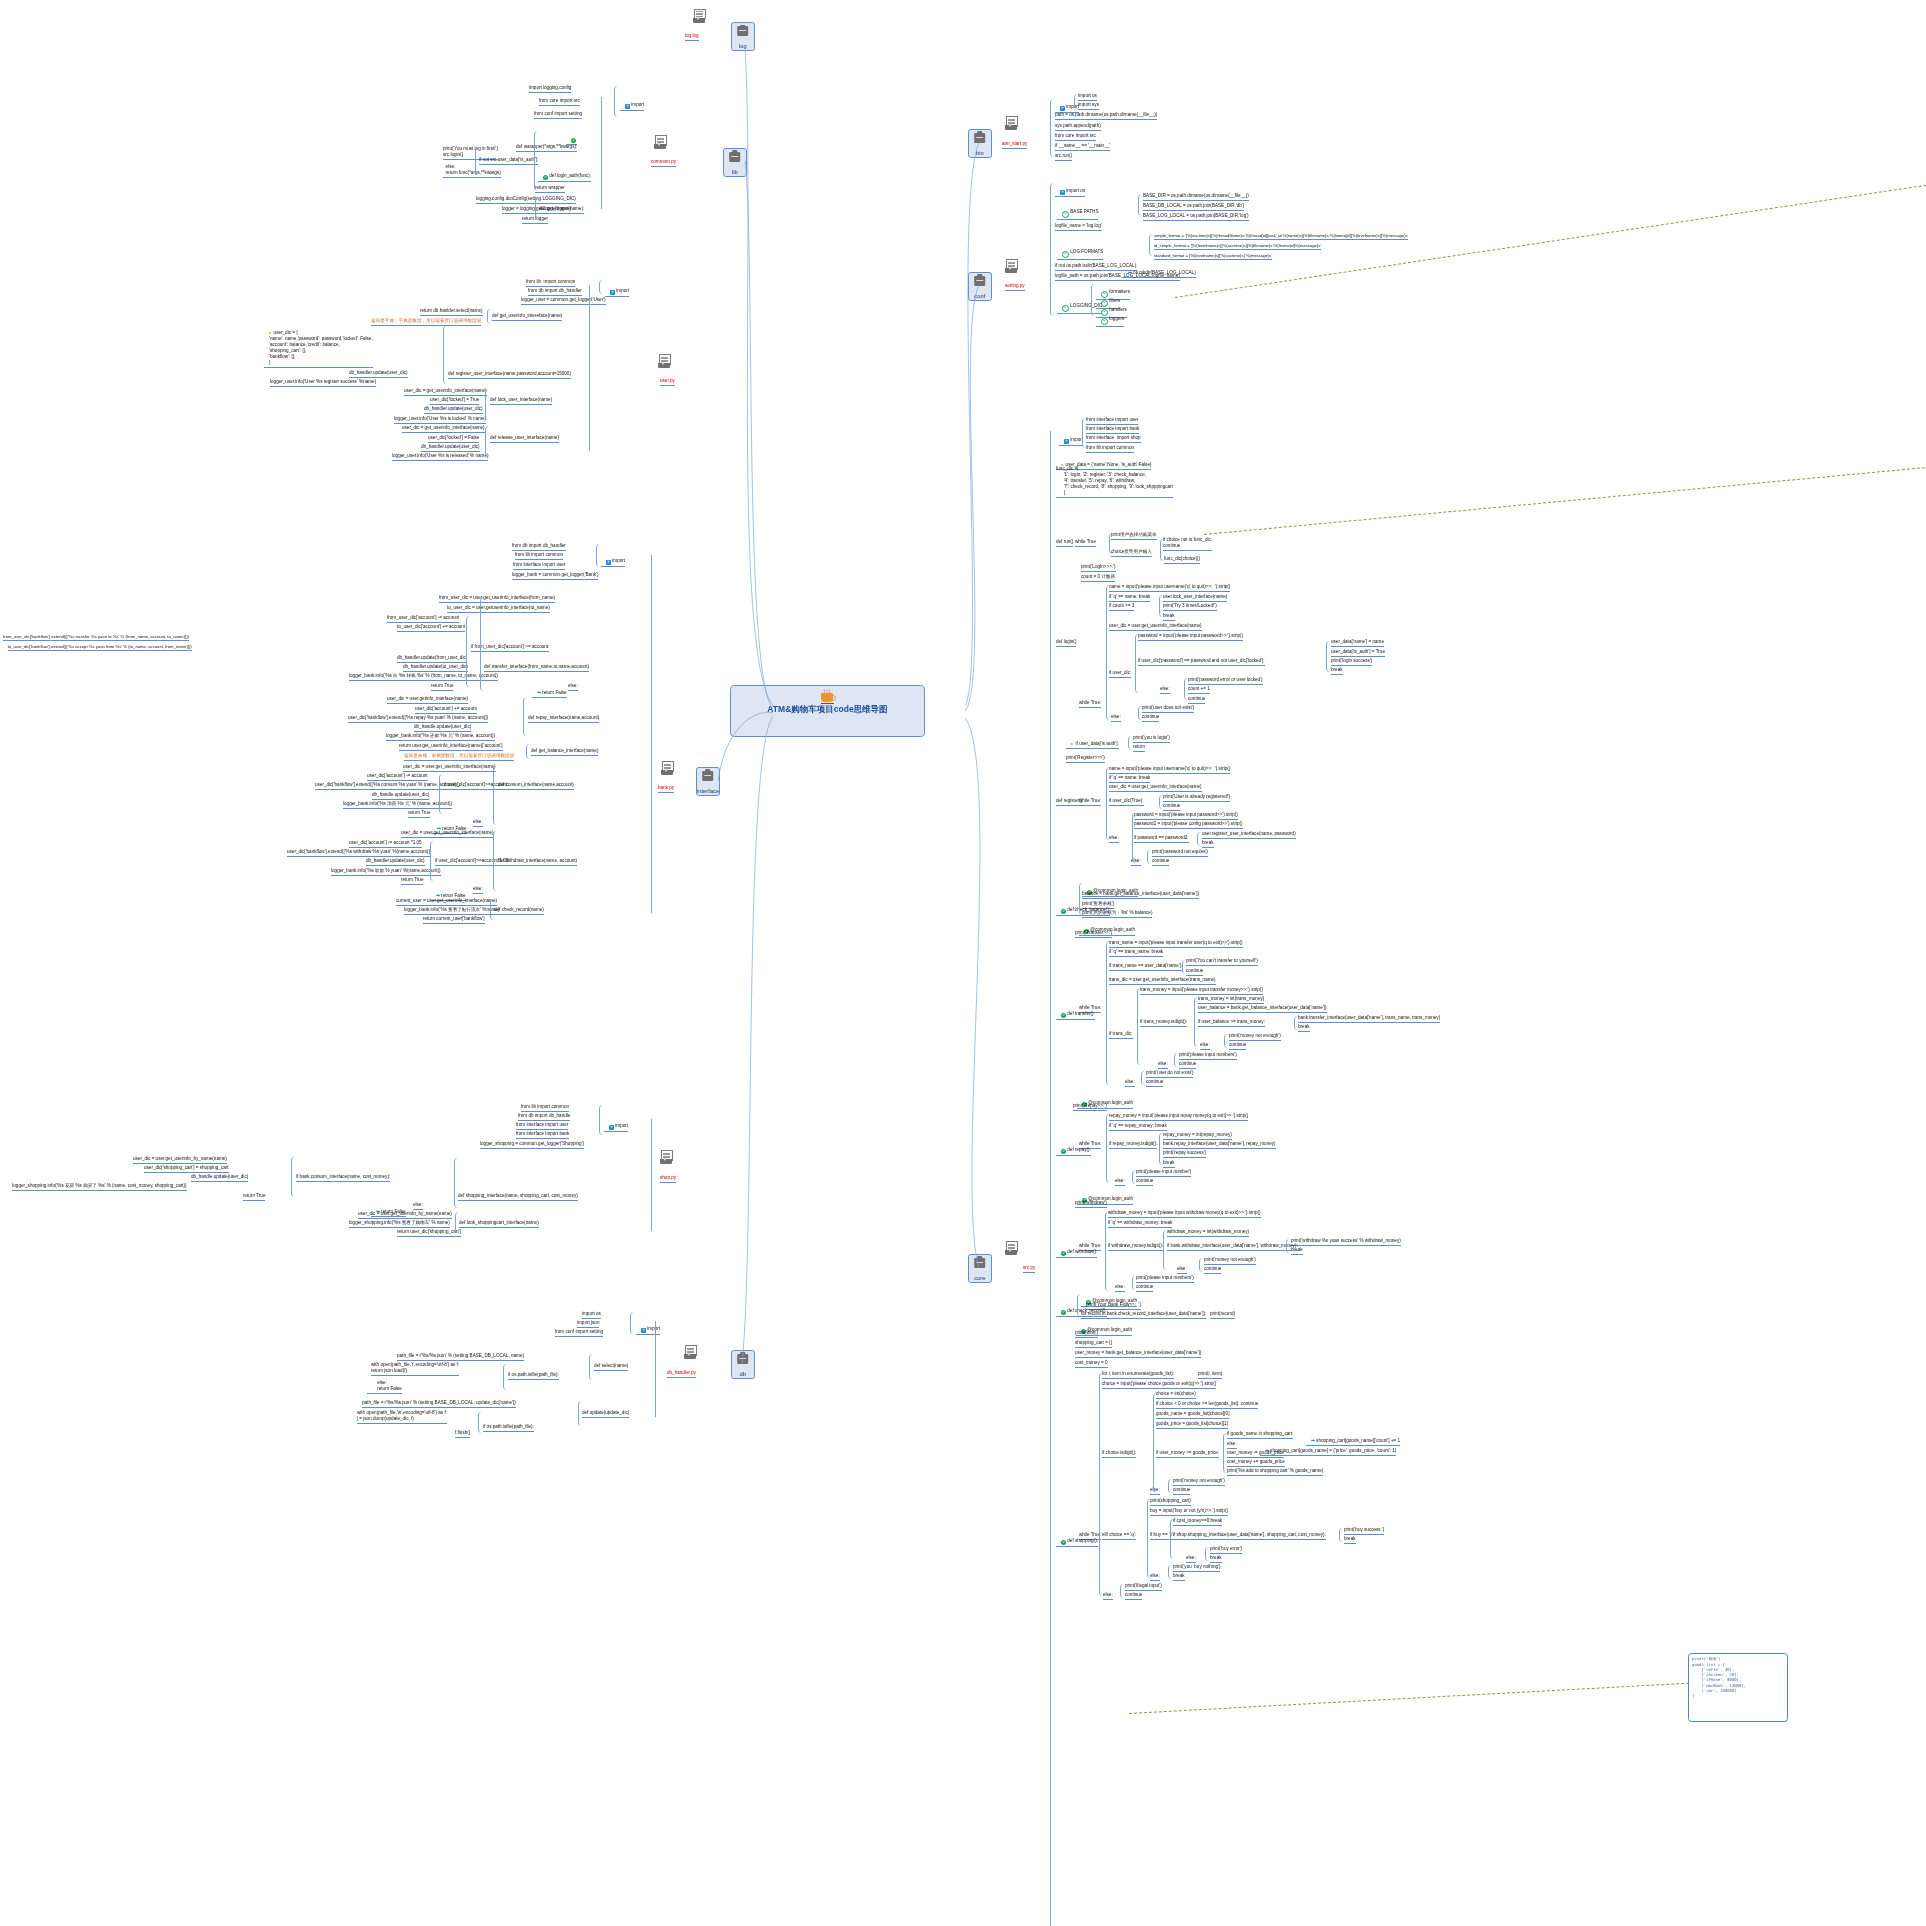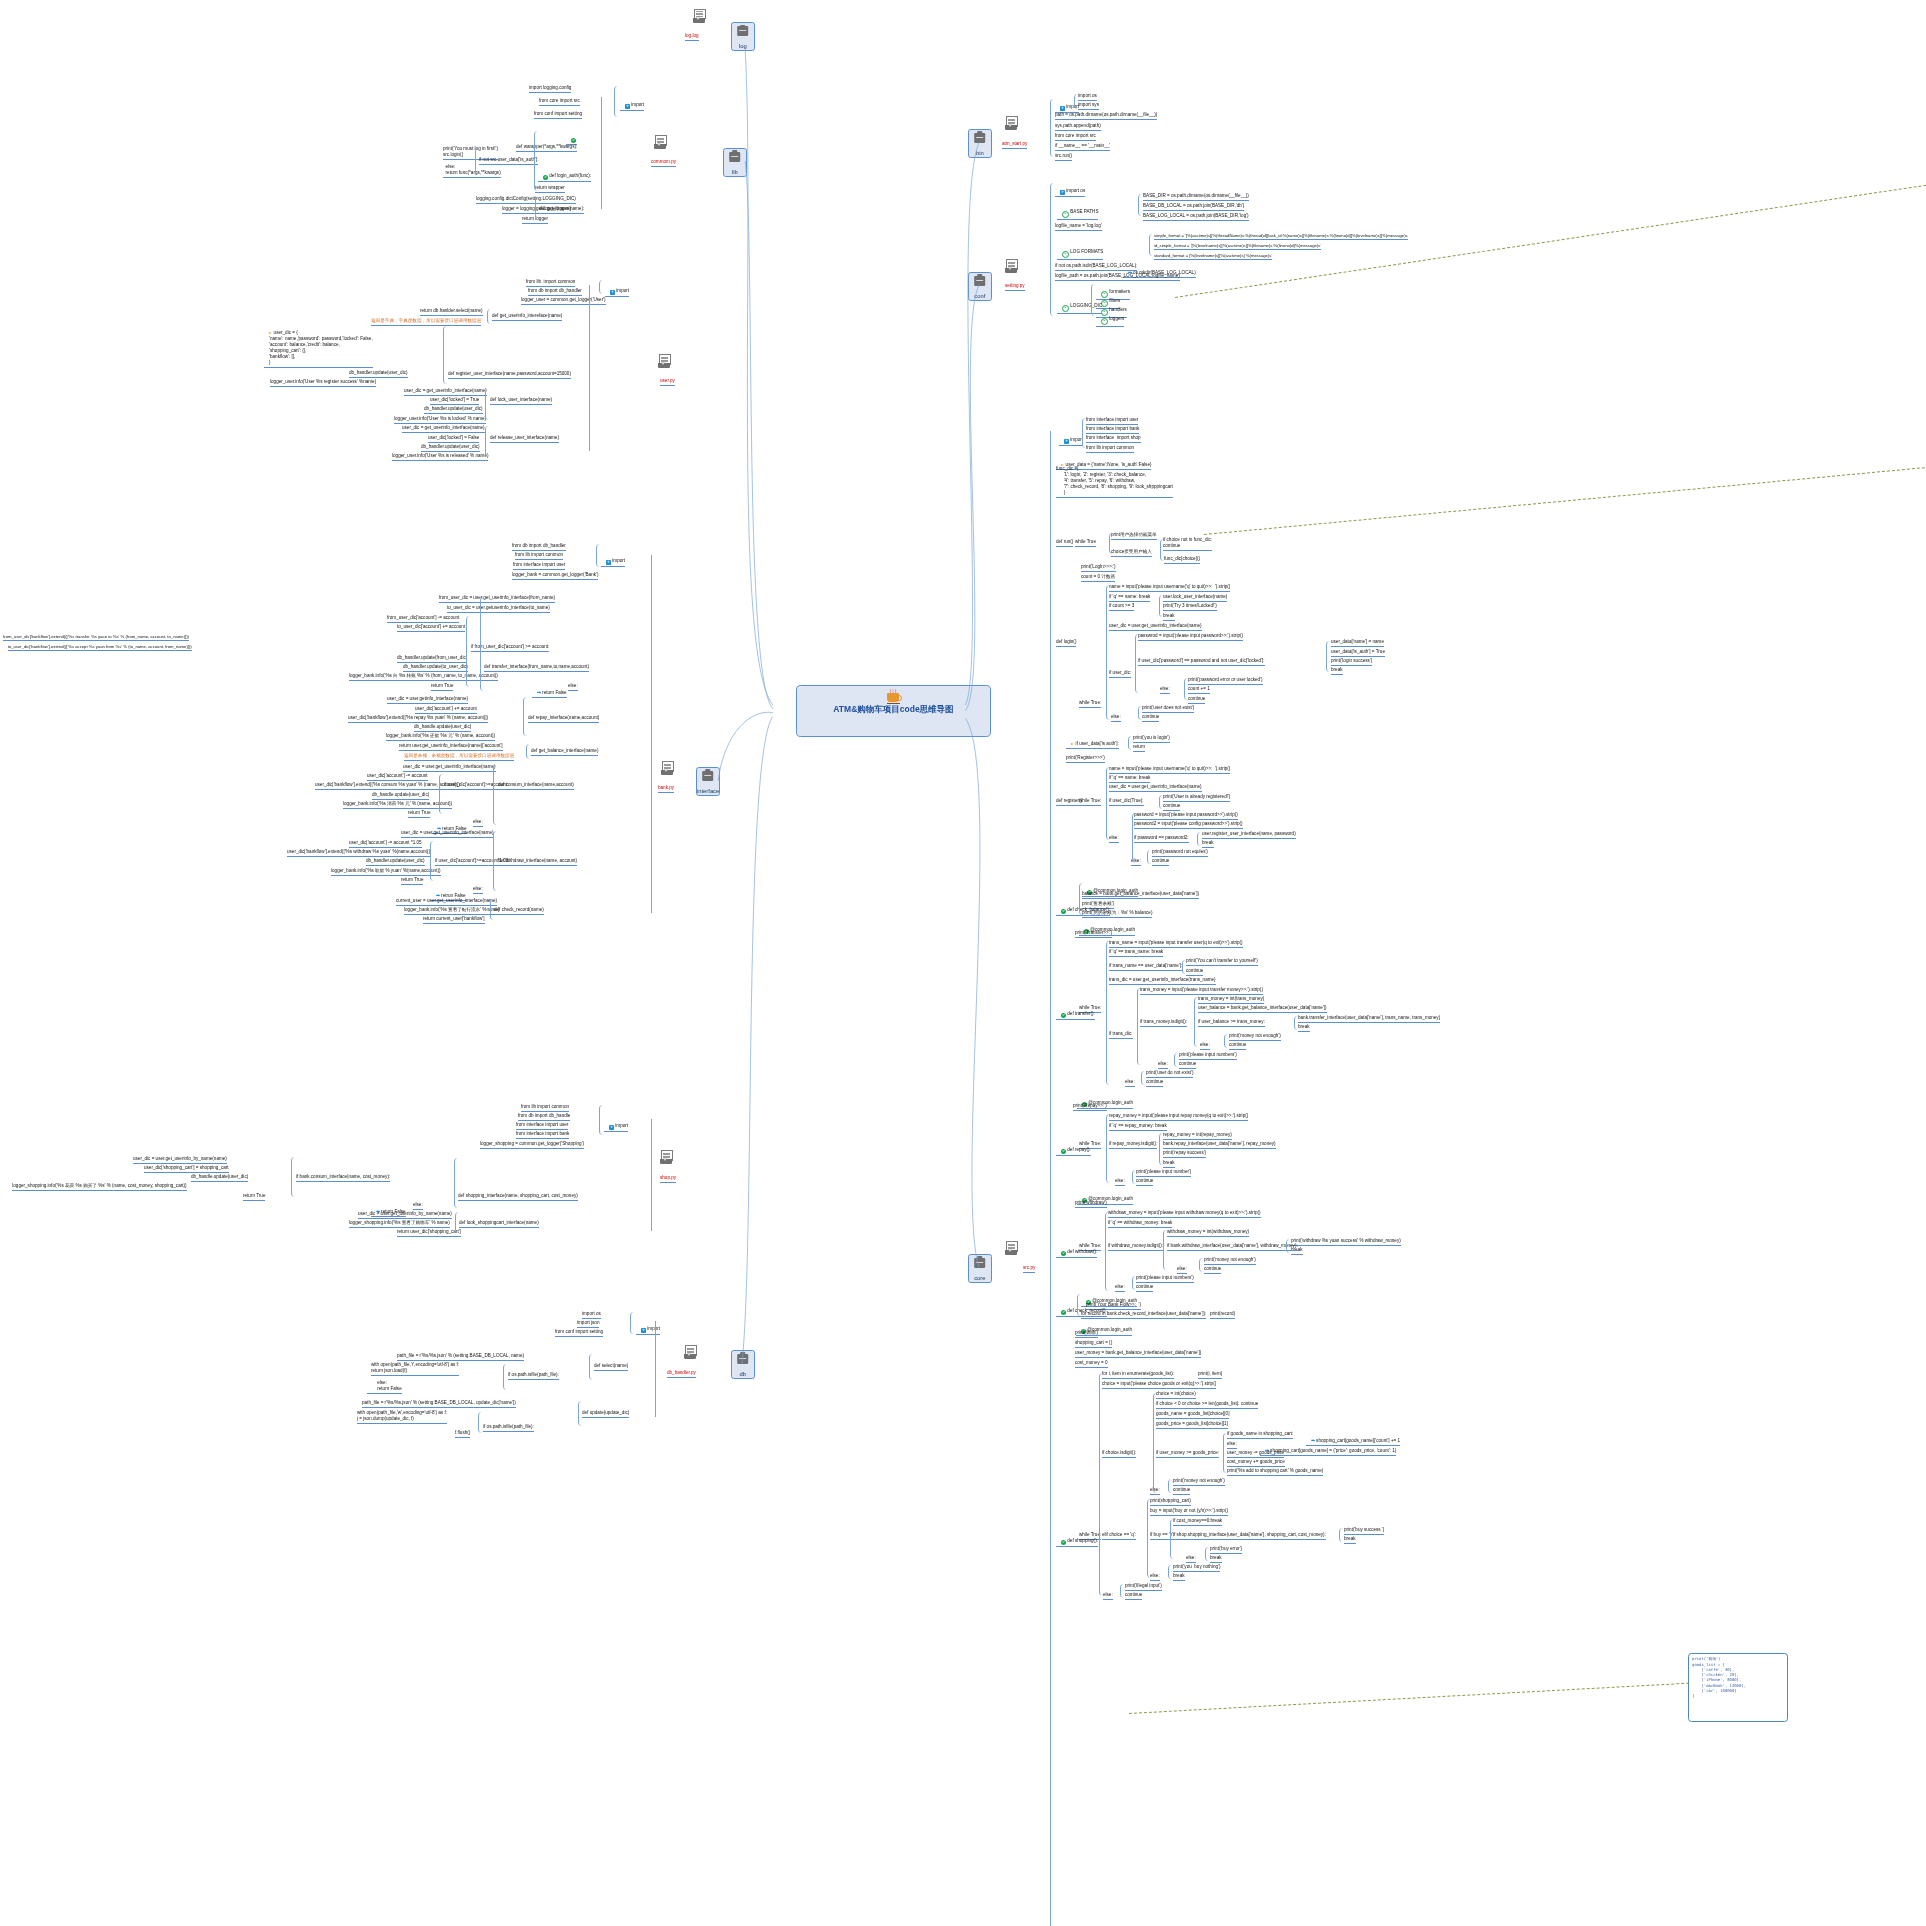--- a/index.html
+++ b/index.html
@@ -67,21 +67,21 @@
   .codebox{position:absolute;border:1.2px solid #4a86c8;border-radius:3.5px;padding:2.3px 3.1px;
         font-family:"DejaVu Sans Mono","Liberation Mono",monospace;white-space:pre;overflow:hidden;}
   .codebox.plain{background:#ffffff;color:#3b5f9e;}
   .dashline{position:absolute;border-top:1.2px dashed #8a9a4b;}
 </style>
 </head>
 <body>
 
 <div id="canvas">
 
-  <div id="root" style="left:796px;top:685px;width:193px;height:50px;text-align:center;">
+  <div id="root" style="left:730px;top:685px;width:193px;height:50px;text-align:center;">
     <div class="cup">
       <div class="steam">⌇⌇⌇</div>
       <div class="body"></div>
         <div class="handle"></div>
         <div class="saucer"></div>
     </div>
     <div class="title">ATM&amp;购物车项目code思维导图</div>
   </div>
 
   <div class="pkg" style="left:731px;top:22.3px;">

